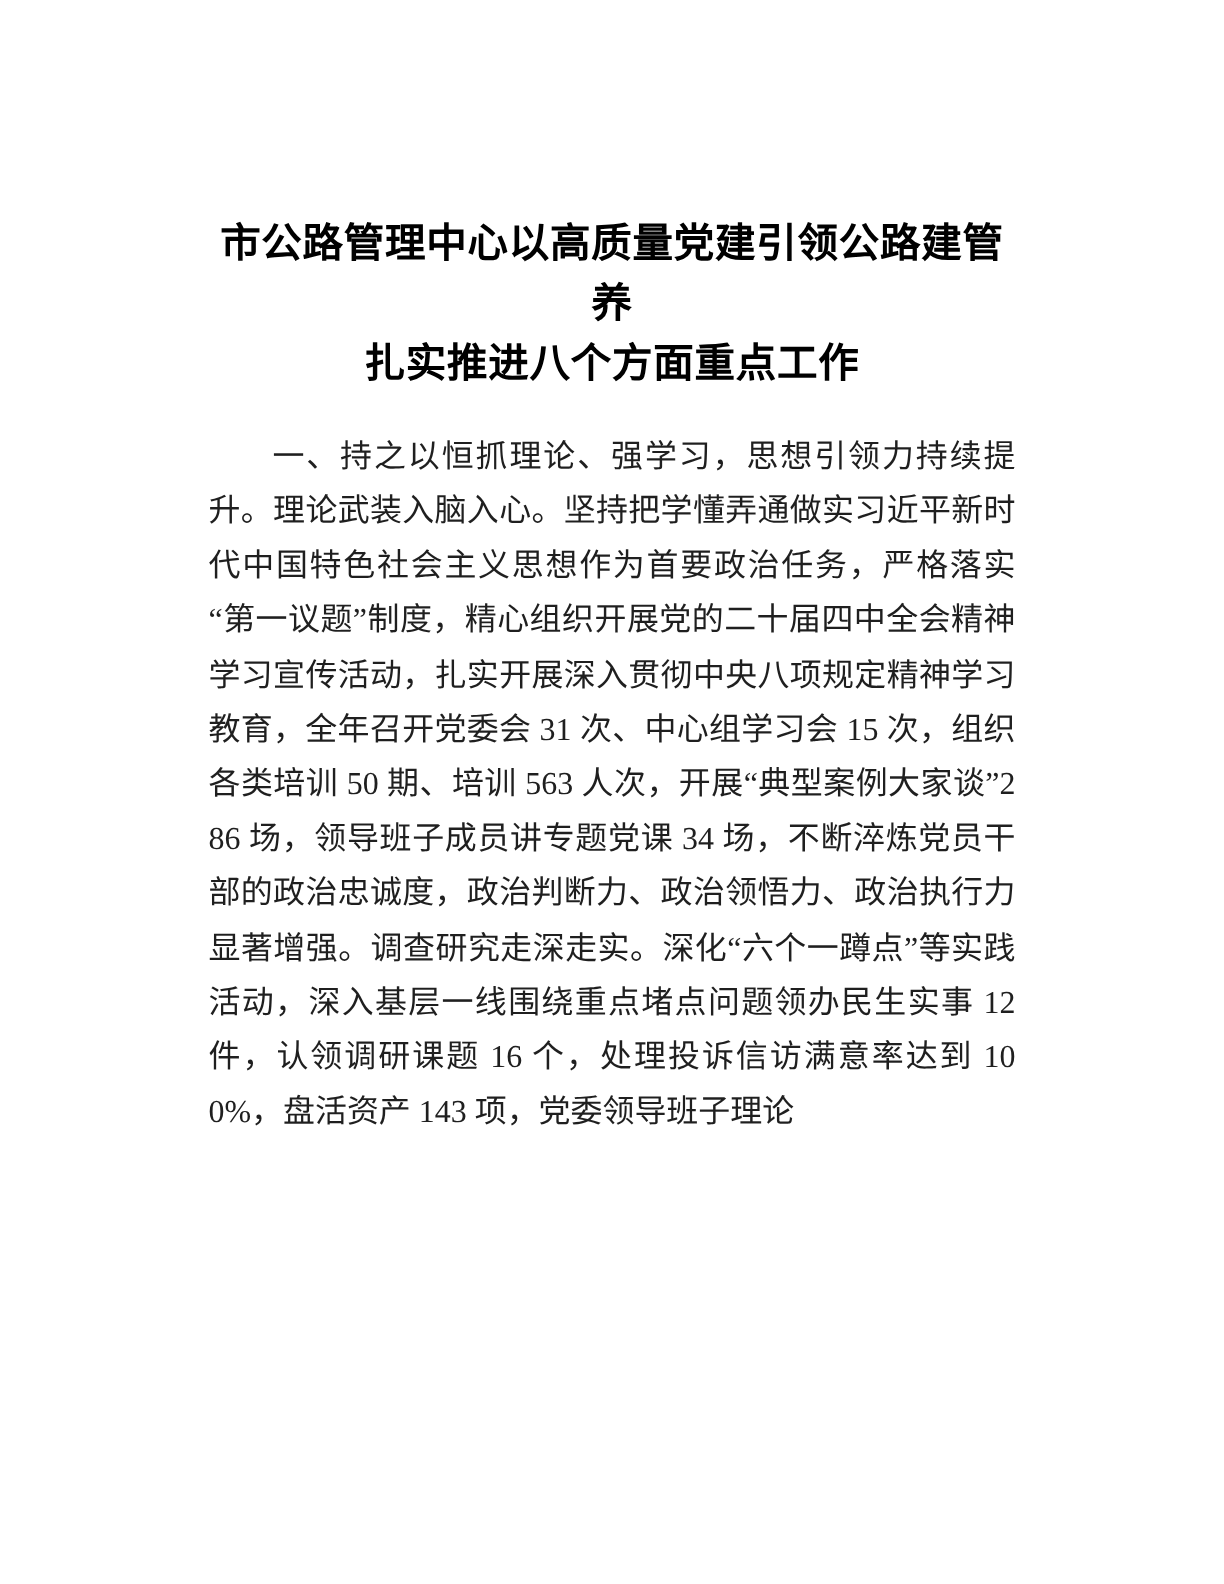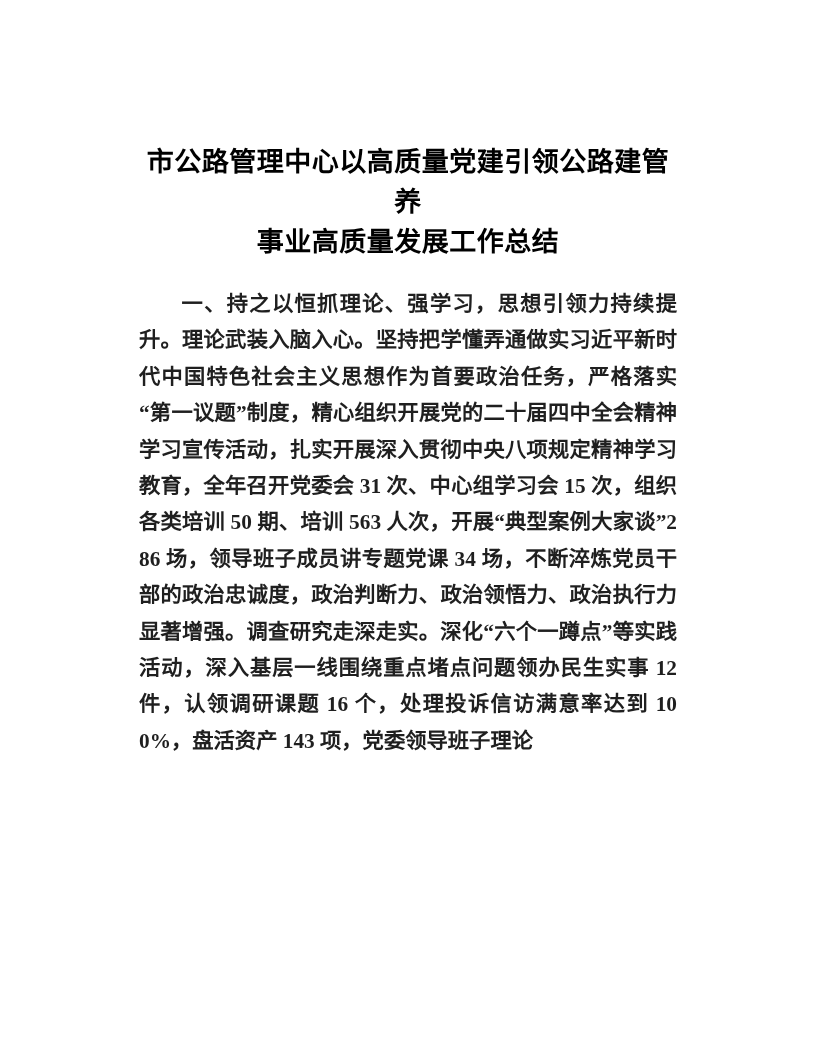--- a/index.html
+++ b/index.html
@@ -35,27 +35,26 @@
     font-family: "Liberation Serif", "DejaVu Serif", serif;
     font-size: 21.3px;
     line-height: 36.4px;
     color: #1f1f1f;
     text-align: justify;
     text-indent: 2em;
     word-break: break-all;
   }
   .body-para.section-start {
     margin-top: 18px;
-    font-weight: bold;
   }
 </style>
 </head>
 <body>
 
 <div class="page">
   <h1 class="doc-title">
     <span class="title-line">市公路管理中心以高质量党建引领公路建管养</span>
-    <span class="title-line">事业高质量发展工作总结</span>
+    <span class="title-line">扎实推进八个方面重点工作</span>
   </h1>
 
 
   <p class="body-para section-start">一、持之以恒抓理论、强学习，思想引领力持续提升。理论武装入脑入心。坚持把学懂弄通做实习近平新时代中国特色社会主义思想作为首要政治任务，严格落实“第一议题”制度，精心组织开展党的二十届四中全会精神学习宣传活动，扎实开展深入贯彻中央八项规定精神学习教育，全年召开党委会 31 次、中心组学习会 15 次，组织各类培训 50 期、培训 563 人次，开展“典型案例大家谈”286 场，领导班子成员讲专题党课 34 场，不断淬炼党员干部的政治忠诚度，政治判断力、政治领悟力、政治执行力显著增强。调查研究走深走实。深化“六个一蹲点”等实践活动，深入基层一线围绕重点堵点问题领办民生实事 12 件，认领调研课题 16 个，处理投诉信访满意率达到 100%，盘活资产 143 项，党委领导班子理论</p>
 </div>
 
 </body></html>

